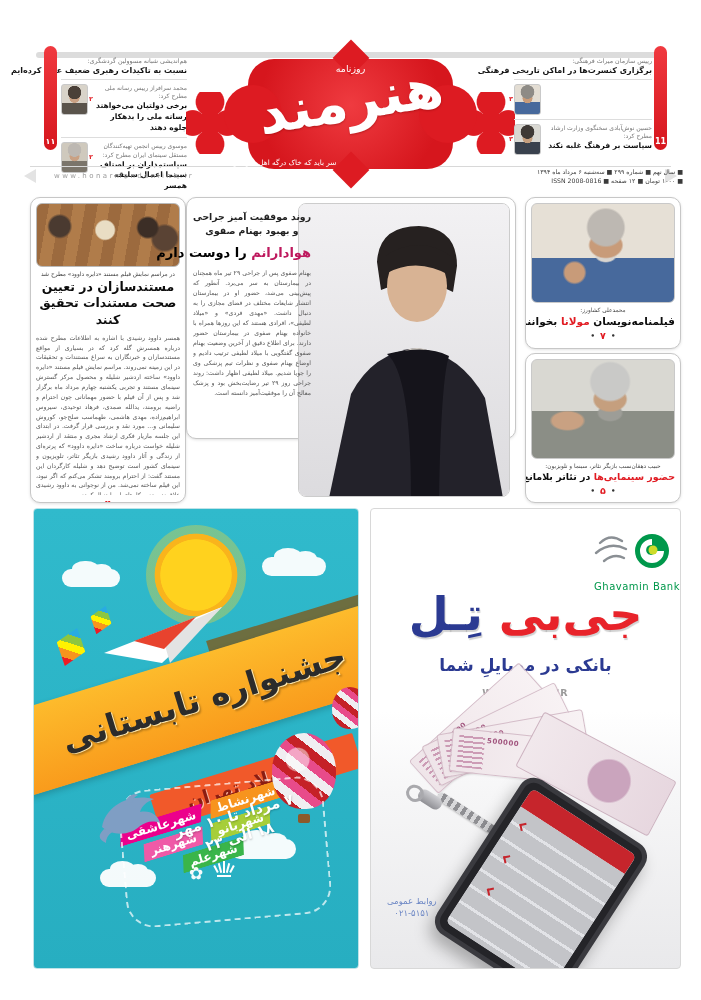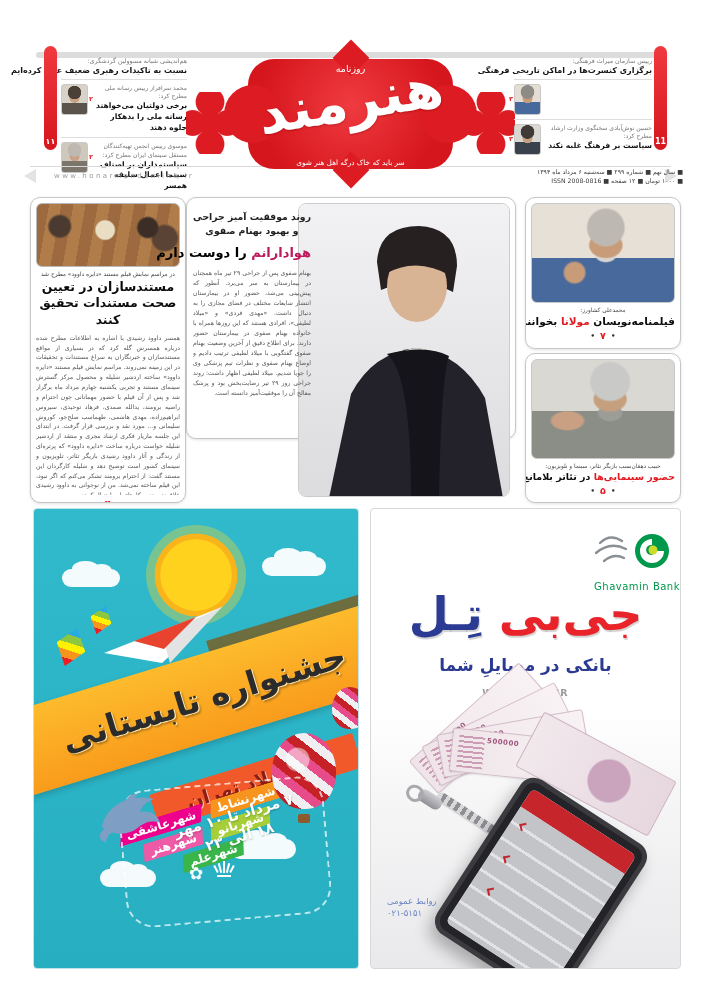--- a/index.html
+++ b/index.html
@@ -49,21 +49,21 @@
   .masthead{position:absolute;left:228px;top:52px;width:245px;height:124px;z-index:2}
   .m-body{position:absolute;left:20px;top:7px;right:20px;bottom:7px;
       background:radial-gradient(circle at 50% 42%,#ef3b40,#d6161d 75%);border-radius:26px}
   .m-lobe{position:absolute;width:58px;height:58px;border-radius:50%;background:#dd1b22;top:33px}
   .m-lobe.l{left:-4px}.m-lobe.r{right:-4px}
   .m-dia{position:absolute;width:26px;height:26px;background:#dd1b22;transform:rotate(45deg);left:calc(50% - 13px)}
   .m-dia.t{top:-7px}.m-dia.b{bottom:-7px}
   .m-label{position:absolute;top:11px;width:100%;text-align:center;color:#fff;font-size:9.5px;z-index:4}
   .m-title{position:absolute;top:16px;width:100%;text-align:center;color:#fff;font-size:56px;font-weight:bold;
       transform:rotate(-9deg);z-index:4;text-shadow:0 1px 2px rgba(120,0,0,.4)}
-  .m-tagline{position:absolute;bottom:9px;width:100%;text-align:center;color:#fff;font-size:7.3px;z-index:4;direction:rtl}
+  .m-tagline{position:absolute;bottom:9px;width:100%;text-align:left;color:#fff;font-size:7.3px;z-index:4;direction:rtl}
   .flower{position:absolute;top:92px;width:48px;height:62px;
       background:radial-gradient(circle at 50% 16%,#dd1b22 0 24%,transparent 26%),
                  radial-gradient(circle at 50% 84%,#dd1b22 0 24%,transparent 26%),
                  radial-gradient(circle at 14% 50%,#dd1b22 0 24%,transparent 26%),
                  radial-gradient(circle at 86% 50%,#dd1b22 0 24%,transparent 26%),
                  radial-gradient(circle at 50% 50%,#dd1b22 0 30%,transparent 32%)}
   .fl-l{left:186px}.fl-r{left:467px}
 
   
   .header-divider{position:absolute;left:30px;top:166px;width:641px;border-top:1px solid #d8d8d8}
@@ -180,21 +180,21 @@
   .screen{position:absolute;inset:7px;background:#cfd0d4;border-radius:6px;overflow:hidden}
   .screen .bar{height:22px;background:#c6252c}
   .screen .rows{position:absolute;top:22px;left:0;right:0;bottom:0;
       background:repeating-linear-gradient(180deg,#c3c4c8 0 16px,#e2e3e7 16px 19px)}
   .screen .mark{position:absolute;width:7px;height:7px;border-left:2px solid #c6252c;border-bottom:2px solid #c6252c;transform:rotate(45deg)}
   .zipper{position:absolute;left:70px;top:86px;width:150px;height:9px;transform:rotate(33deg);transform-origin:left top;
       background:repeating-linear-gradient(90deg,#d8d8da 0 4px,#8f8f93 4px 8px);border-radius:5px;box-shadow:0 1px 2px rgba(0,0,0,.25)}
   .pull{position:absolute;left:46px;top:88px;width:26px;height:13px;background:linear-gradient(180deg,#cfcfd3,#909095);
       border-radius:7px;transform:rotate(33deg)}
   .pull::before{content:"";position:absolute;left:-12px;top:1px;width:12px;height:11px;border:3px solid #a9a9ad;border-radius:50%}
-  .pr{position:absolute;left:16px;bottom:48px;color:#6b86c4;font-size:8.5px;text-align:left;direction:rtl;line-height:1.5}
+  .pr{position:absolute;left:16px;bottom:48px;color:#6b86c4;font-size:8.5px;text-align:center;direction:rtl;line-height:1.5}
 </style>
 </head>
 <body>
 
 <div id="page">
 
   <div class="topstrip"></div>
   <div class="center-orn">
       <span></span>
     </div>

